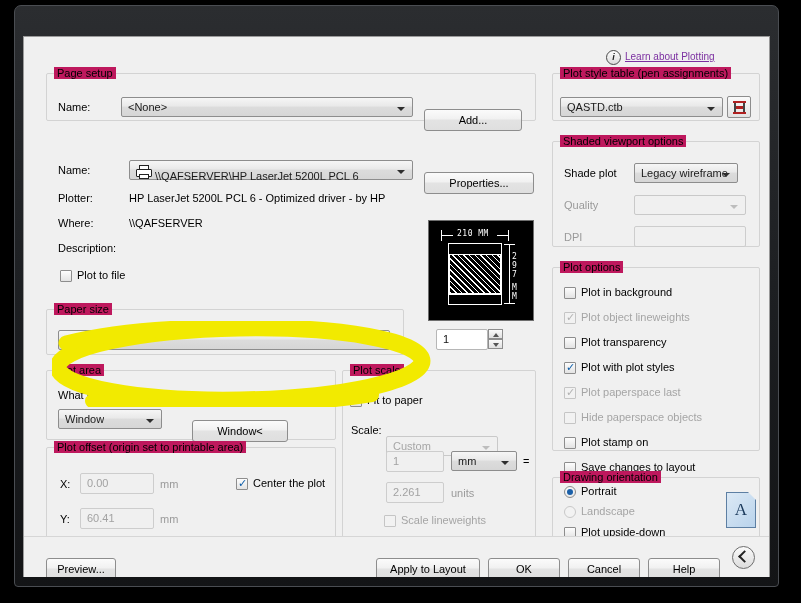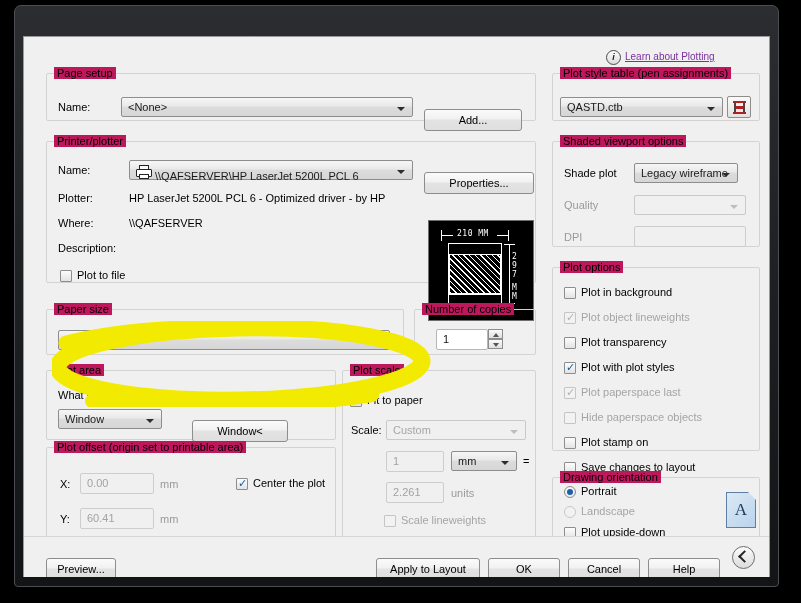--- a/index.html
+++ b/index.html
@@ -246,23 +246,20 @@
     <div class="group" style="left:22px;top:36px;width:488px;height:46px;">
       <span class="gt">Page setup</span>
     </div>
     <div class="lbl" style="left:34px;top:64px;">Name:</div>
     <div class="combo" style="left:97px;top:60px;width:292px;">
       <span class="ctext">&lt;None&gt;</span>
       <span class="arw"></span>
     </div>
     <div class="btn" style="left:400px;top:60px;width:98px;">Add...</div>
 
-    <div class="group" style="left:22px;top:104px;width:488px;height:140px;">
-      <span class="gt">Printer/plotter</span>
-    </div>
     <div class="lbl" style="left:34px;top:127px;">Name:</div>
     <div class="combo split" style="left:105px;top:123px;width:284px;">
       <span class="prn-glyph">
         <span class="top"></span>
           <span class="body"></span>
           <span class="out"></span>
       </span>
       <span class="ctext">\\QAFSERVER\HP LaserJet 5200L PCL 6</span>
       <span class="arw"></span>
     </div>
@@ -313,23 +310,20 @@
     </div>
 
     <div class="group" style="left:22px;top:272px;width:356px;height:44px;">
       <span class="gt">Paper size</span>
     </div>
     <div class="combo" style="left:34px;top:293px;width:332px;">
       <span class="ctext">A44</span>
       <span class="arw"></span>
     </div>
 
-    <div class="group" style="left:390px;top:272px;width:120px;height:44px;">
-      <span class="gt">Number of copies</span>
-    </div>
     <div class="txtbox" style="left:412px;top:292px;width:52px;">
       <span class="tv">1</span>
     </div>
     <div class="spin" style="left:464px;top:292px;">
       <div class="up">
           <span class="ar"></span>
         </div>
       <div class="dn">
           <span class="ar"></span>
         </div>
@@ -368,21 +362,21 @@
 
     <div class="group" style="left:318px;top:333px;width:192px;height:173px;">
       <span class="gt">Plot scale</span>
     </div>
     <div class="cb" style="left:326px;top:357px;">
       <span class="box"></span>
       <span class="tick">✓</span>
       <span class="cl">Fit to paper</span>
     </div>
     <div class="lbl" style="left:327px;top:387px;">Scale:</div>
-    <div class="combo dis" style="left:362px;top:383px;width:140px;">
+    <div class="combo dis" style="left:362px;top:399px;width:112px;">
       <span class="ctext">Custom</span>
       <span class="arw"></span>
     </div>
     <div class="txtbox dis" style="left:362px;top:414px;width:58px;">
       <span class="tv">1</span>
     </div>
     <div class="combo" style="left:427px;top:414px;width:66px;">
       <span class="ctext">mm</span>
       <span class="arw"></span>
     </div>

